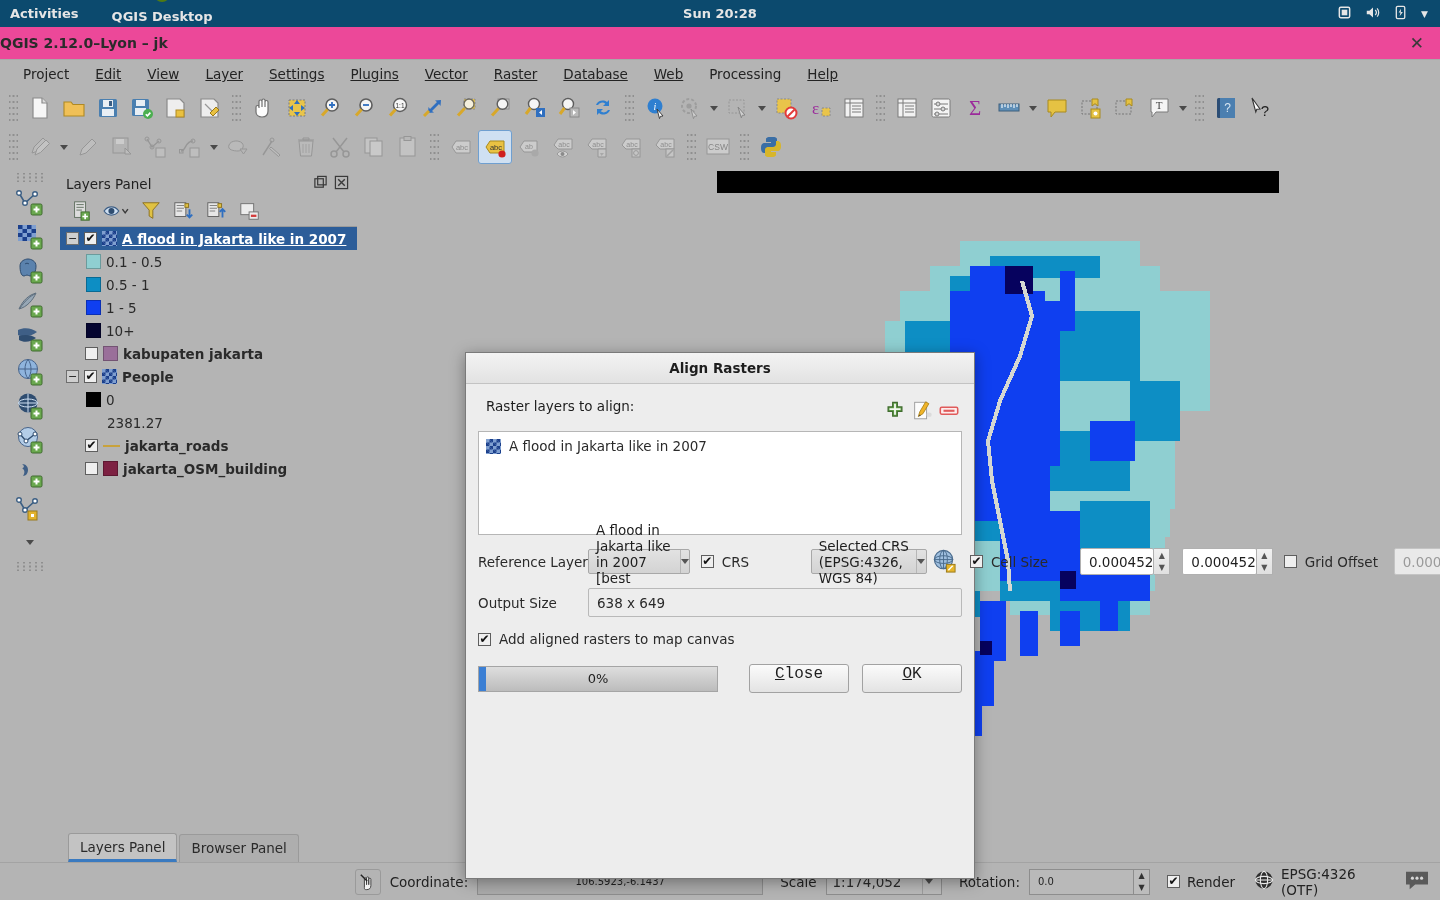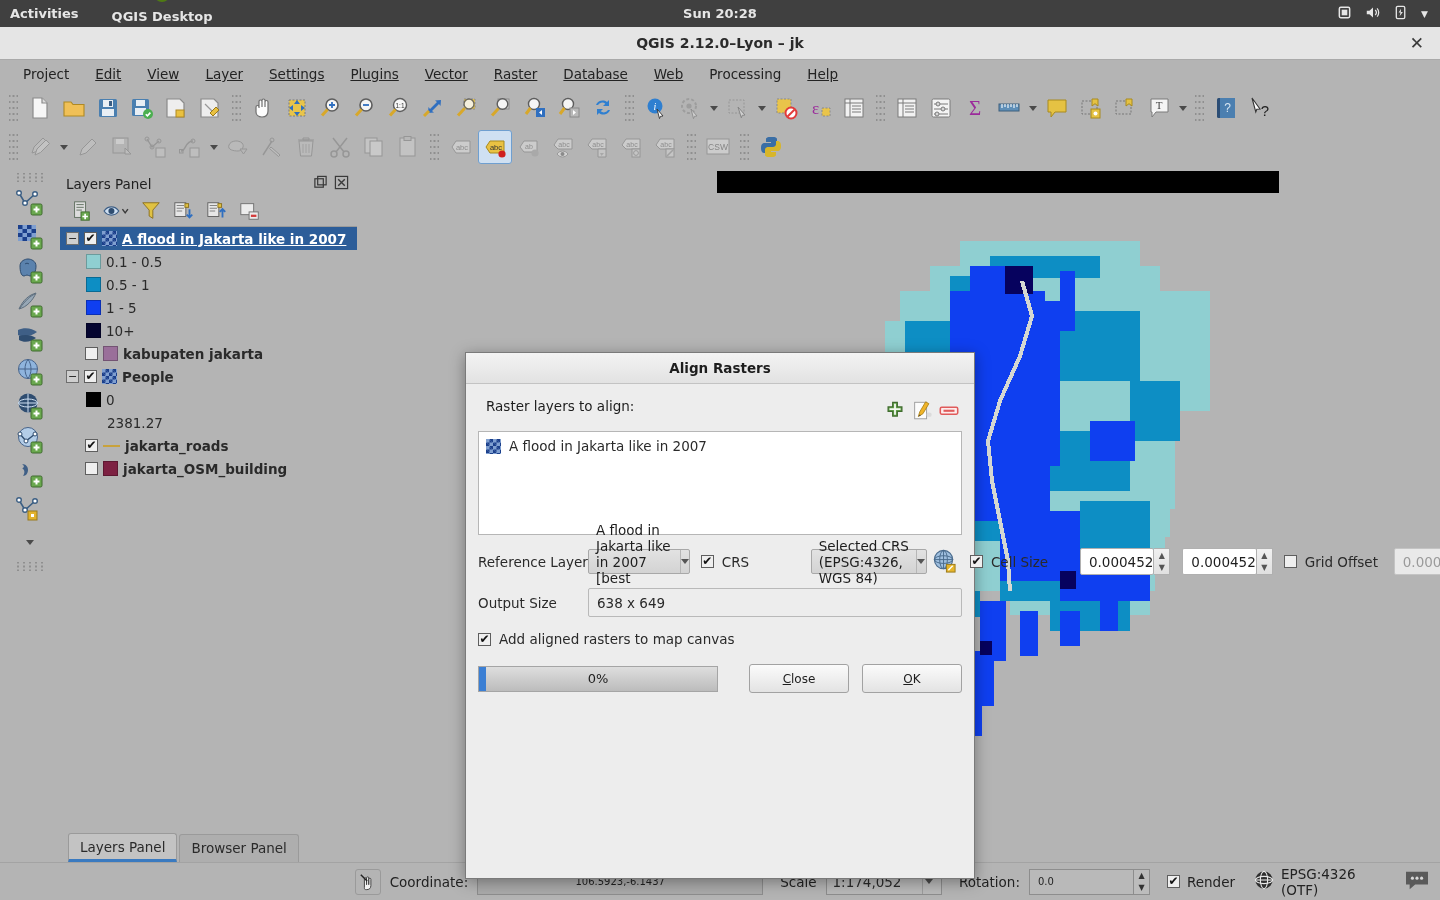--- a/index.html
+++ b/index.html
@@ -7,21 +7,21 @@
   body {
     font-family: "DejaVu Sans", "Liberation Sans", sans-serif;
     font-size: 13px;
     color: #2a2a2a;
     background: #b4b4b4;
   }
 
   
   #gnome-bar {
     position:absolute; left:0; top:0; width:1440px; height:27px;
-    background:#404040; color:#e6e6e6;
+    background:#0c4a6e; color:#e6e6e6;
     display:flex; align-items:center;
     font-size:13px; font-weight:bold;
   }
   #gnome-bar .activities { margin-left:10px; }
   #gnome-bar .app { display:flex; align-items:center; gap:7px; margin-left:33px;flex-direction:column; }
   #gnome-bar .clock {
     position:absolute; left:0; width:1440px; text-align:center;
     font-weight:bold; pointer-events:none;
   }
   #gnome-bar .tray { position:absolute; right:12px; display:flex; align-items:center; gap:13px; }
@@ -35,22 +35,22 @@
     background:#1f3d06; border-radius:60% 10% 60% 10%;
   }
 
   
   #qgis-window {
     position:absolute; left:0; top:27px; width:1440px; height:873px;
     background:#b4b4b4;
     display:flex; flex-direction:column;
   }
   #titlebar {
-    height:33px; background:#e5e5e5; position:relative;
-    display:flex; align-items:center; justify-content:center;
+    height:33px; background:#ec4899; position:relative;
+    display:flex; align-items:center; justify-content:flex-start;
     border-bottom:1px solid #a9a9a9;
   }
   #titlebar .title { font-size:14px; font-weight:bold; color:#2b2b2b; }
   #titlebar .close {
     position:absolute; right:16px; font-size:17px; color:#3a3a3a; cursor:pointer;
     line-height:1;
   }
 
   
   #menubar { height:28px; display:flex; align-items:center; padding-left:12px; gap:4px; }
@@ -228,22 +228,22 @@
   #addcanvas-row { margin-top:14px; display:flex; align-items:center; gap:8px; font-size:13.5px;}
   #dlg-bottom { margin-top:17px; display:flex; align-items:center; gap:13px; }
   #progress {
     width:240px; height:26px; border:1px solid #a5a5a5; background:linear-gradient(#dedede,#bcbcbc);
     position:relative; display:flex; align-items:center; justify-content:center;
     font-size:13px; color:#1d1d1d;
   }
   #progress .fill { position:absolute; left:0; top:0; bottom:0; width:7px; background:#3b7fd4; }
   .dbtn {
     min-width:100px; height:29px; border:1px solid #a2a2a2; border-radius:3px;
-    background:linear-gradient(#fbfbfb,#e3e3e3); display:flex; align-items:center;
-    justify-content:center; font-size:12px; cursor:pointer; color:#1d1d1d;
+    background:linear-gradient(#fbfbfb,#e3e3e3); display:flex; 
+    justify-content:center; font-size:16px; cursor:pointer; color:#1d1d1d;font-family:Liberation Mono, monospace;
   }
   #dlg-bottom .right { margin-left:auto; display:flex; gap:13px; }
 </style>
 </head>
 <body>
 
 <div id="gnome-bar">
   <div class="activities">Activities</div>
   <div class="app">
     <span class="qgis-logo"></span>

